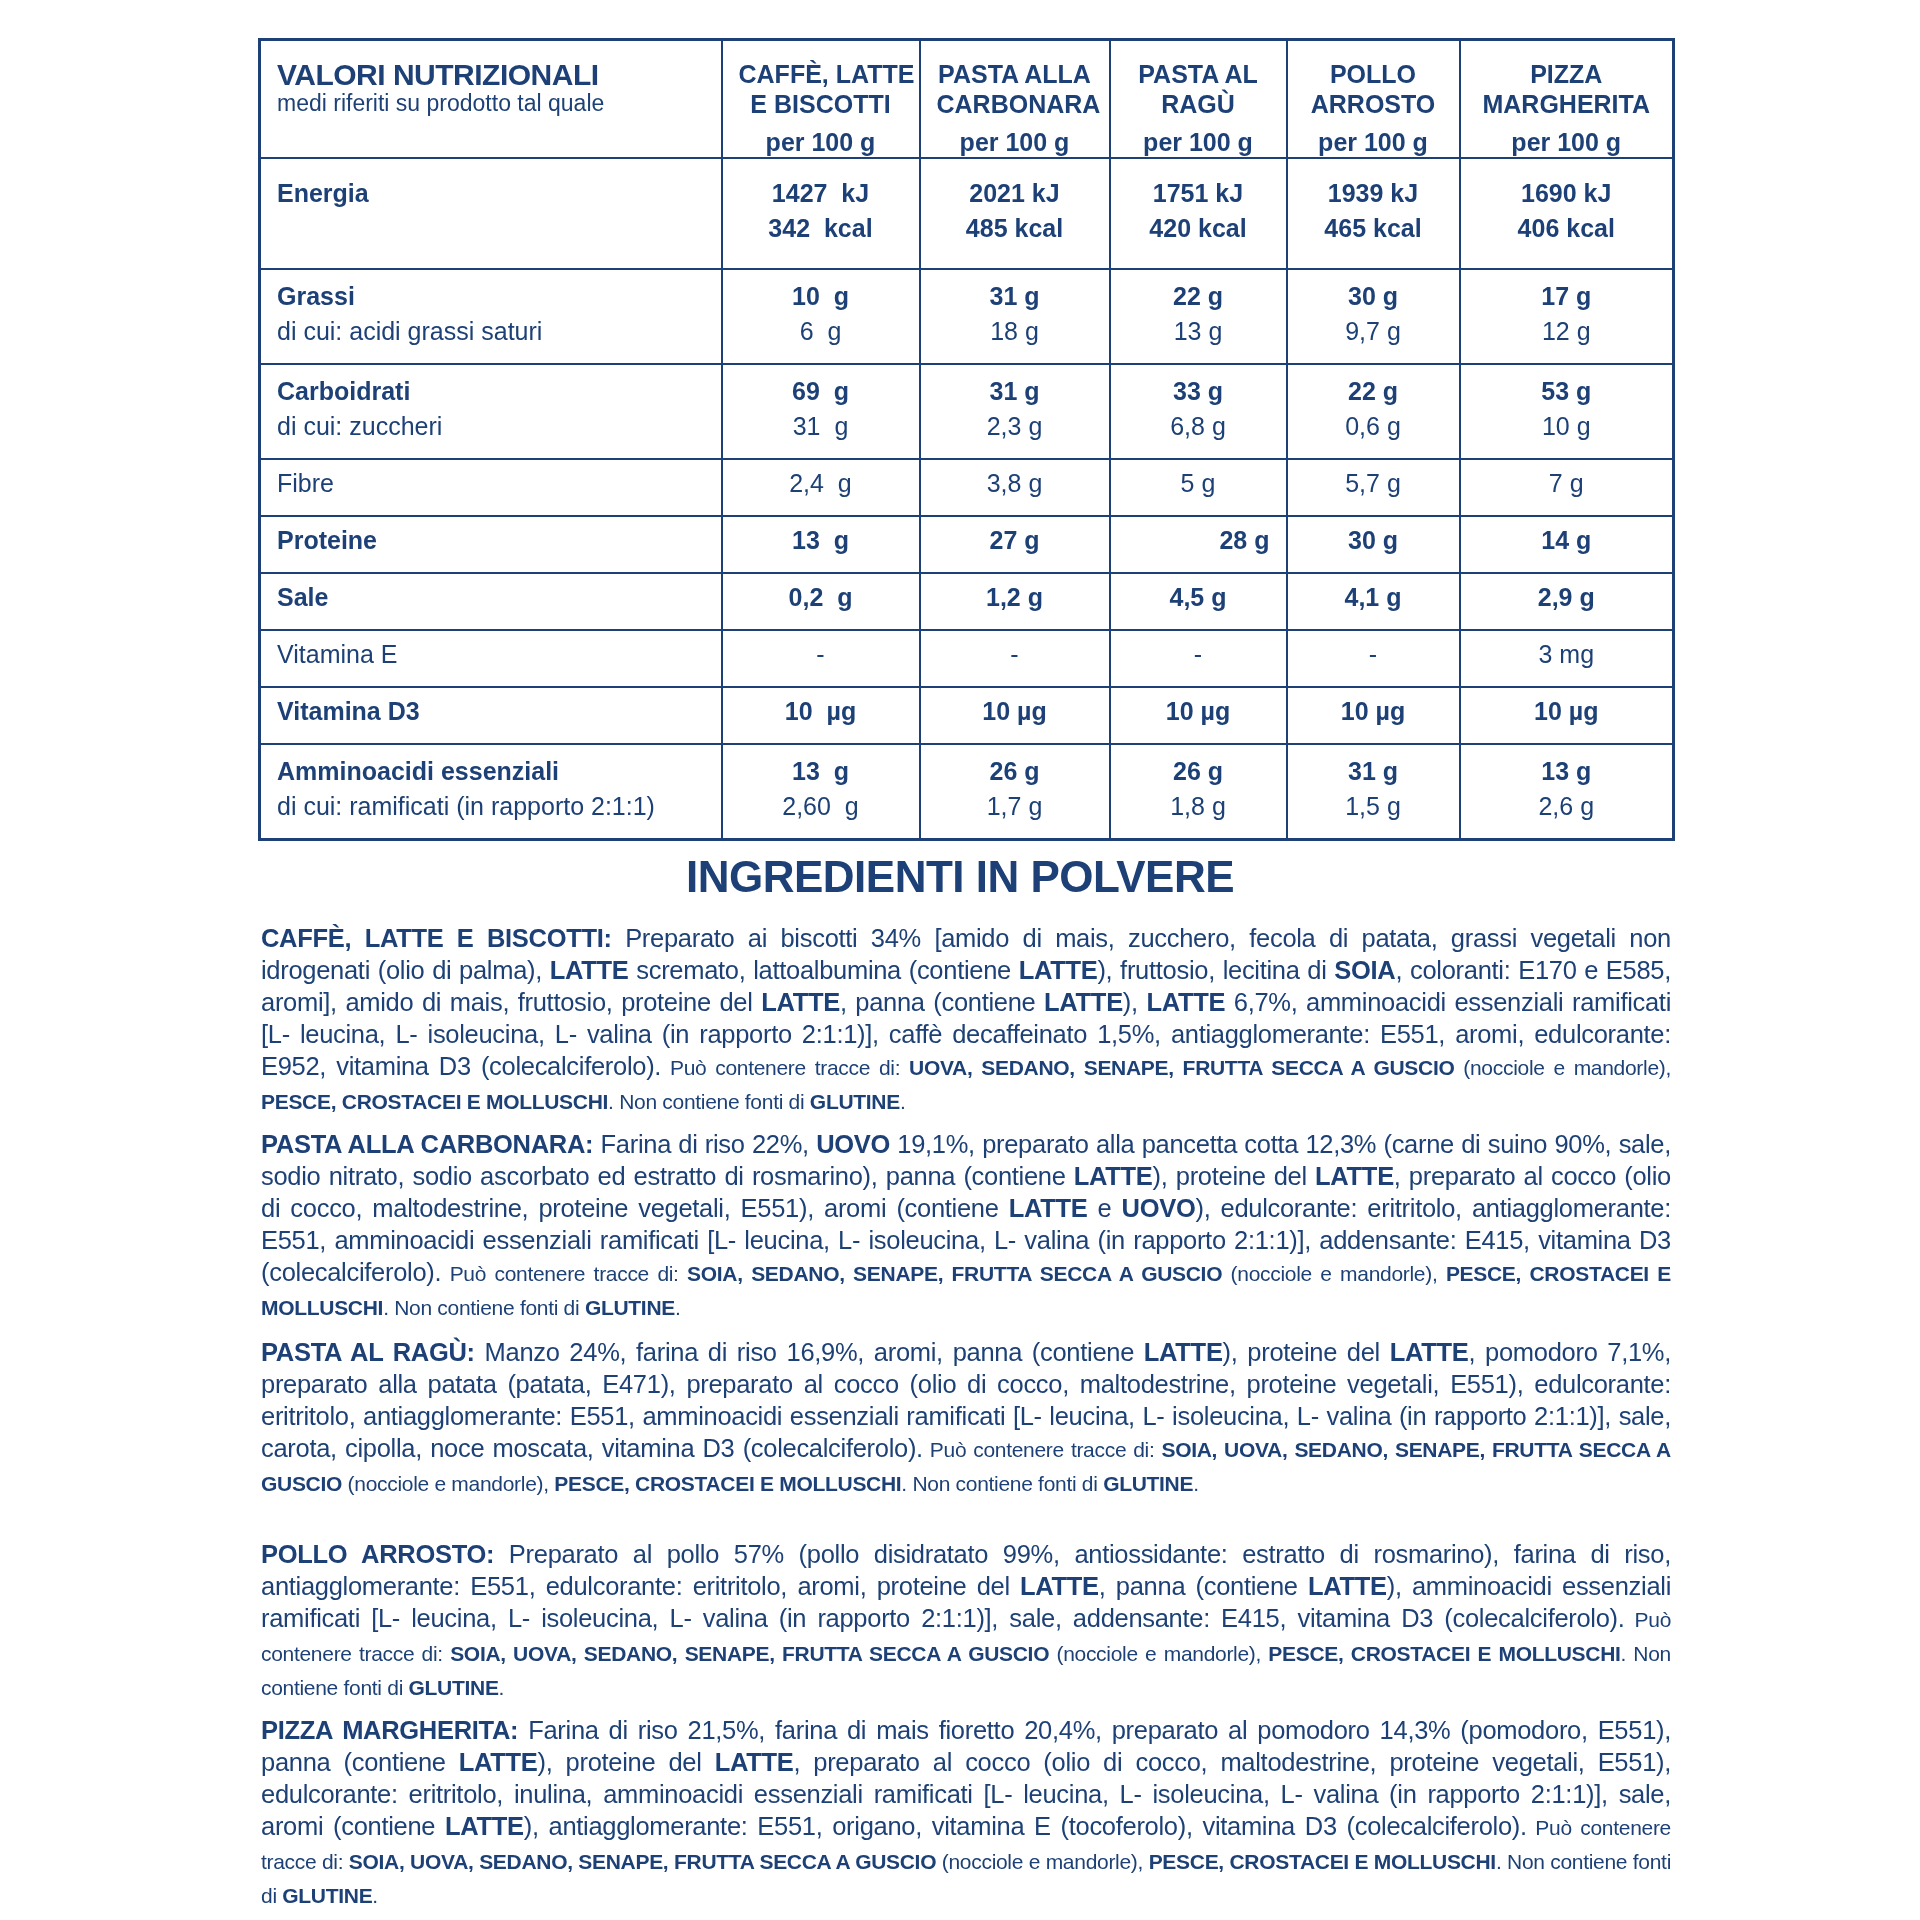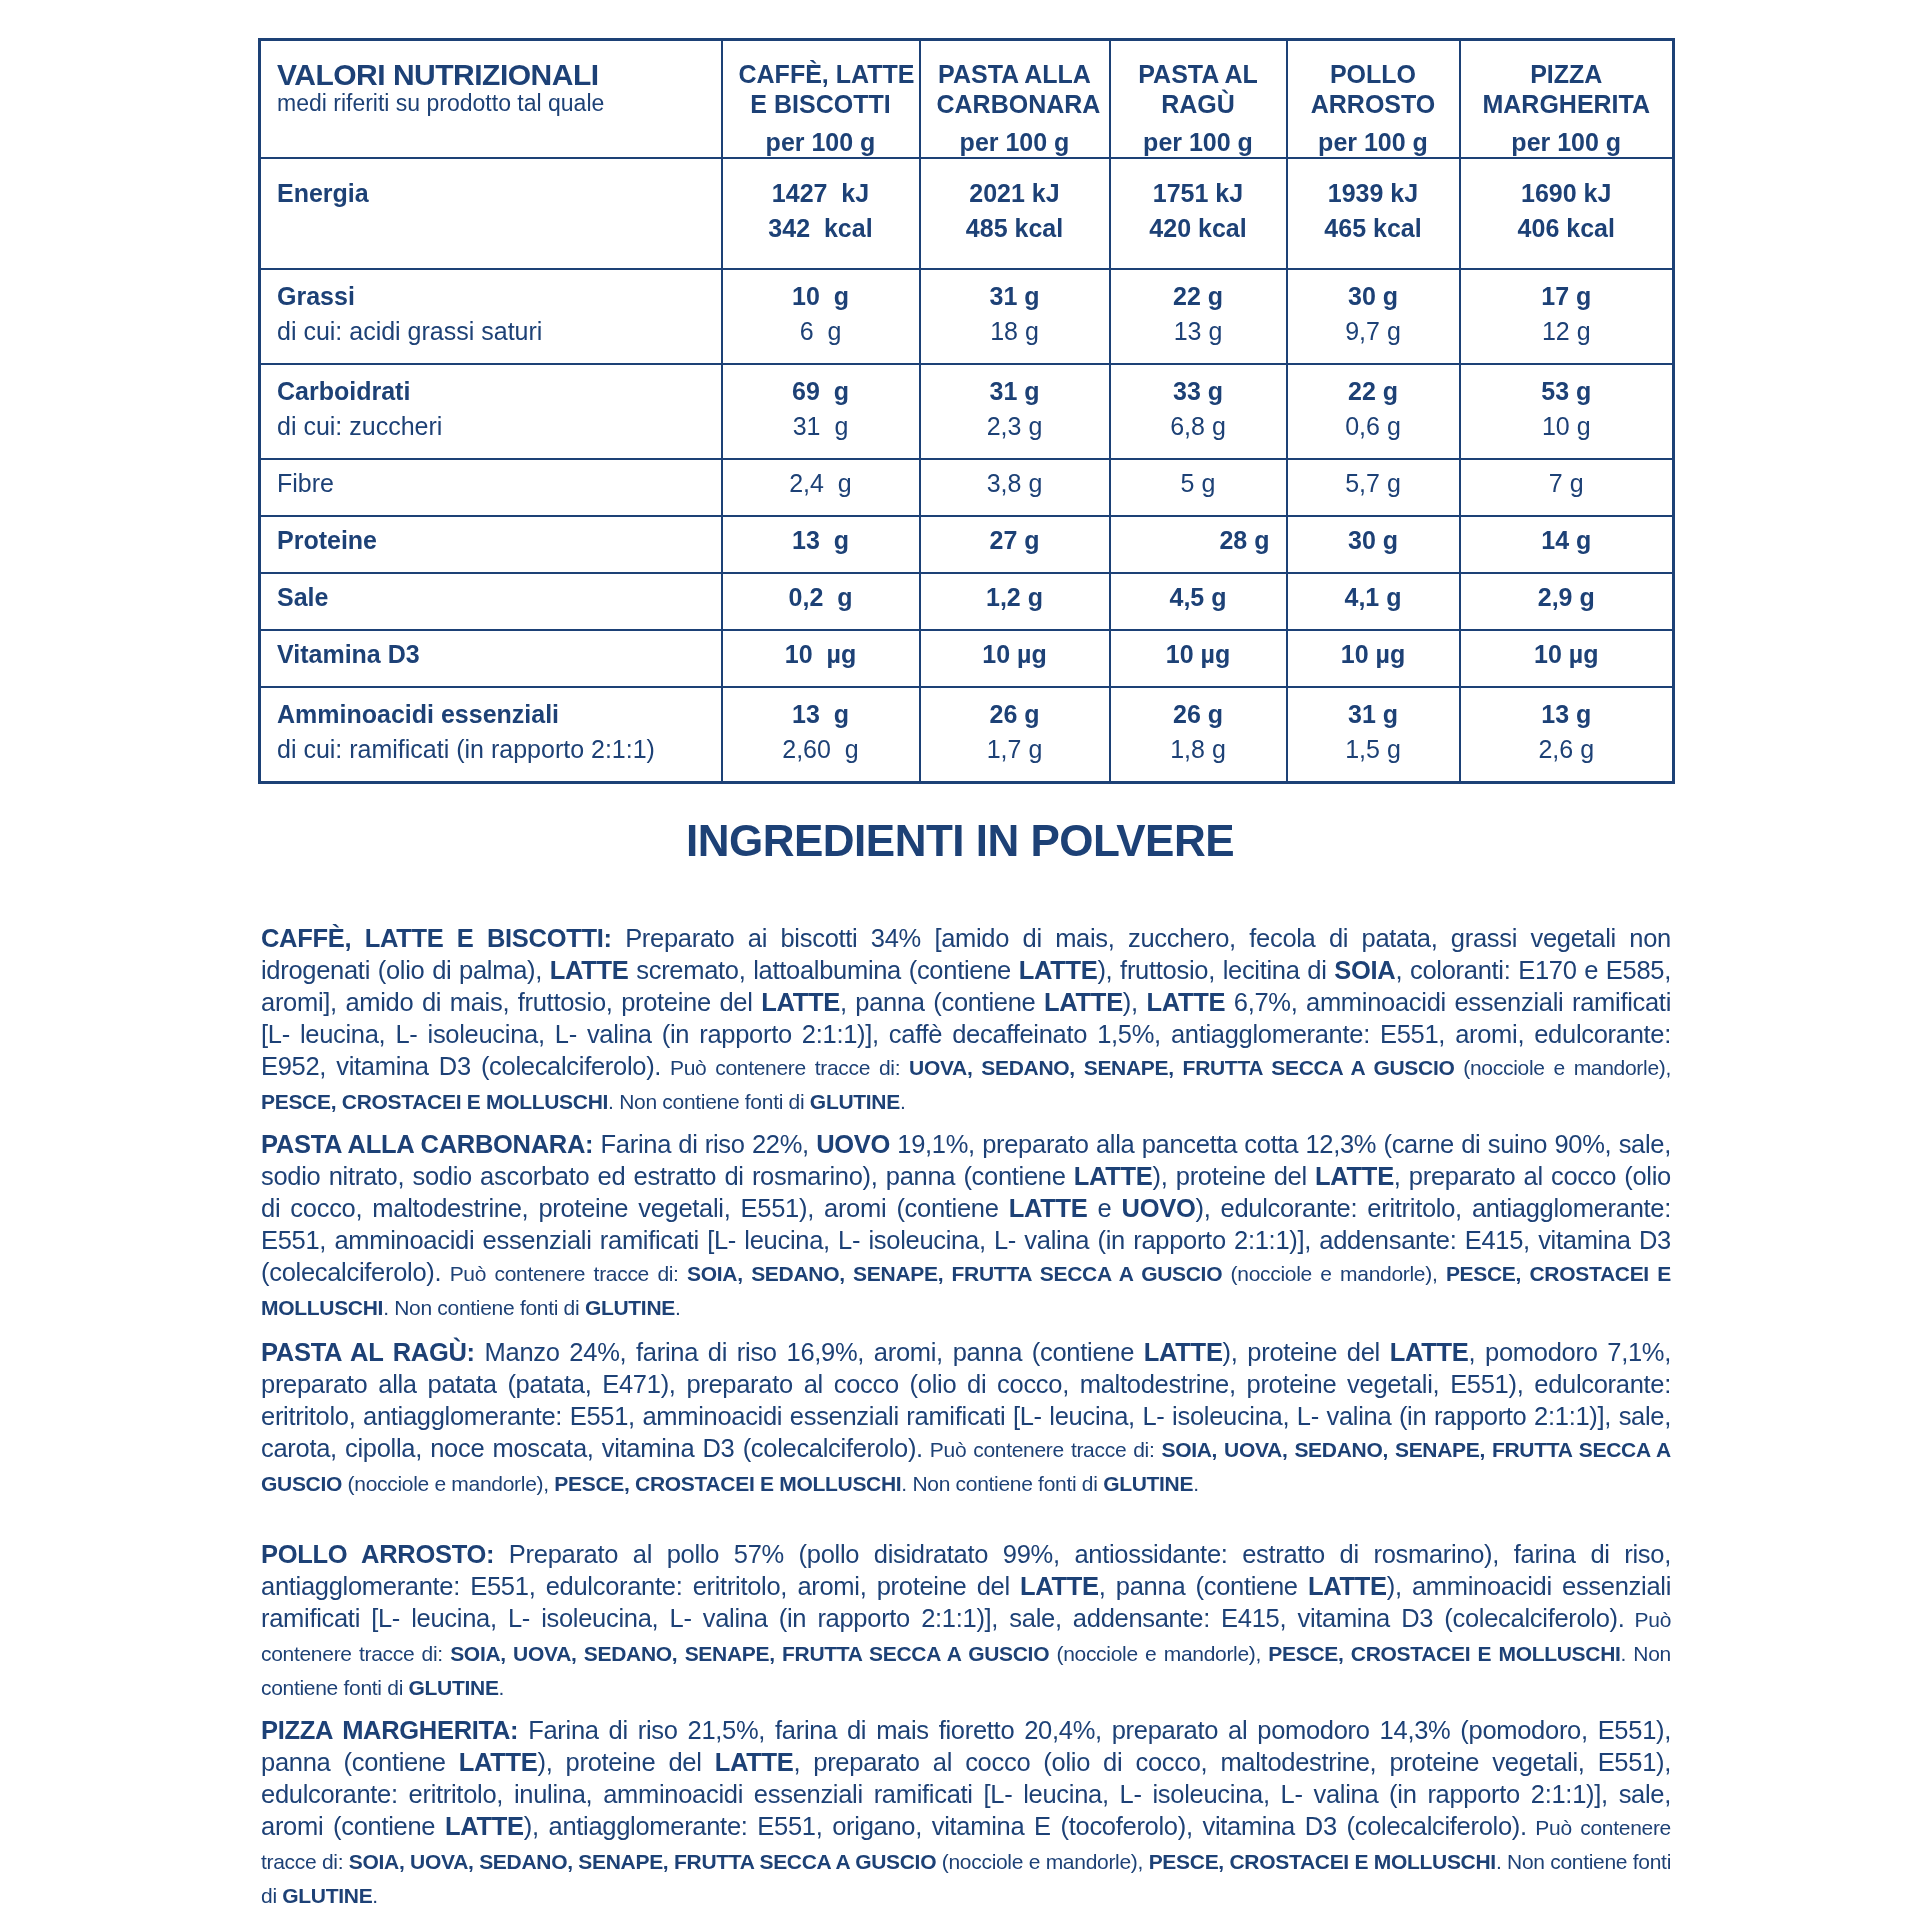--- a/index.html
+++ b/index.html
@@ -21,21 +21,21 @@
   .line { display:block; white-space:nowrap; }
   tr.energy td { height:92px; padding-top:17px; }
   tr.double td { height:84px; padding-top:9px; }
   tr.single td { height:49px; padding-top:6px; }
   col.c0 { width:462px; }
   col.c1 { width:198px; }
   col.c2 { width:190px; }
   col.c3 { width:177px; }
   col.c4 { width:173px; }
   col.c5 { width:214px; }
-  .ing-title { position:absolute; top:816px; left:0; width:1920px; text-align:center;
+  .ing-title { position:absolute; top:852px; left:0; width:1920px; text-align:center;
                font-weight:700; font-size:44px; letter-spacing:-0.5px; }
   .ing-block { position:absolute; left:261px; width:1410px; font-size:25.5px; line-height:32px;
                text-align:justify; letter-spacing:-0.3px; }
   .ing-block .small { font-size:21px; }
   .ing-block .name { font-weight:700; }
 </style>
 </head>
 <body>
 
 <table class="nut-table">
@@ -213,20 +213,40 @@
         </td>
         <td class="val">
           <span class="line b" style="white-space: pre;">4,1 g</span>
         </td>
         <td class="val">
           <span class="line b" style="white-space: pre;">2,9 g</span>
         </td>
       </tr>
       <tr class="single">
         <td class="label">
+          <span class="line n">Vitamina E</span>
+        </td>
+        <td class="val">
+          <span class="line n" style="white-space: pre;">-</span>
+        </td>
+        <td class="val">
+          <span class="line n" style="white-space: pre;">-</span>
+        </td>
+        <td class="val">
+          <span class="line n" style="white-space: pre;">-</span>
+        </td>
+        <td class="val">
+          <span class="line n" style="white-space: pre;">-</span>
+        </td>
+        <td class="val">
+          <span class="line n" style="white-space: pre;">3 mg</span>
+        </td>
+      </tr>
+      <tr class="single">
+        <td class="label">
           <span class="line b">Vitamina D3</span>
         </td>
         <td class="val">
           <span class="line b" style="white-space: pre;">10  µg</span>
         </td>
         <td class="val">
           <span class="line b" style="white-space: pre;">10 µg</span>
         </td>
         <td class="val">
           <span class="line b" style="white-space: pre;">10 µg</span>

